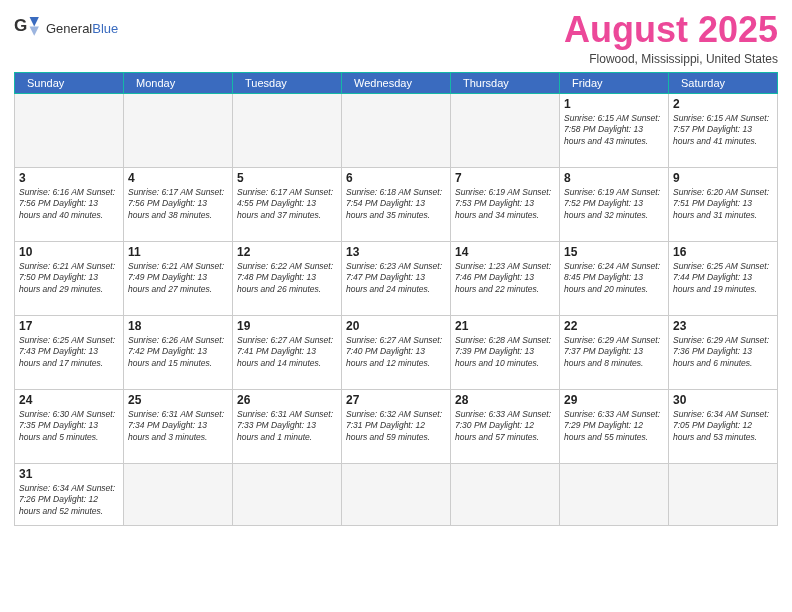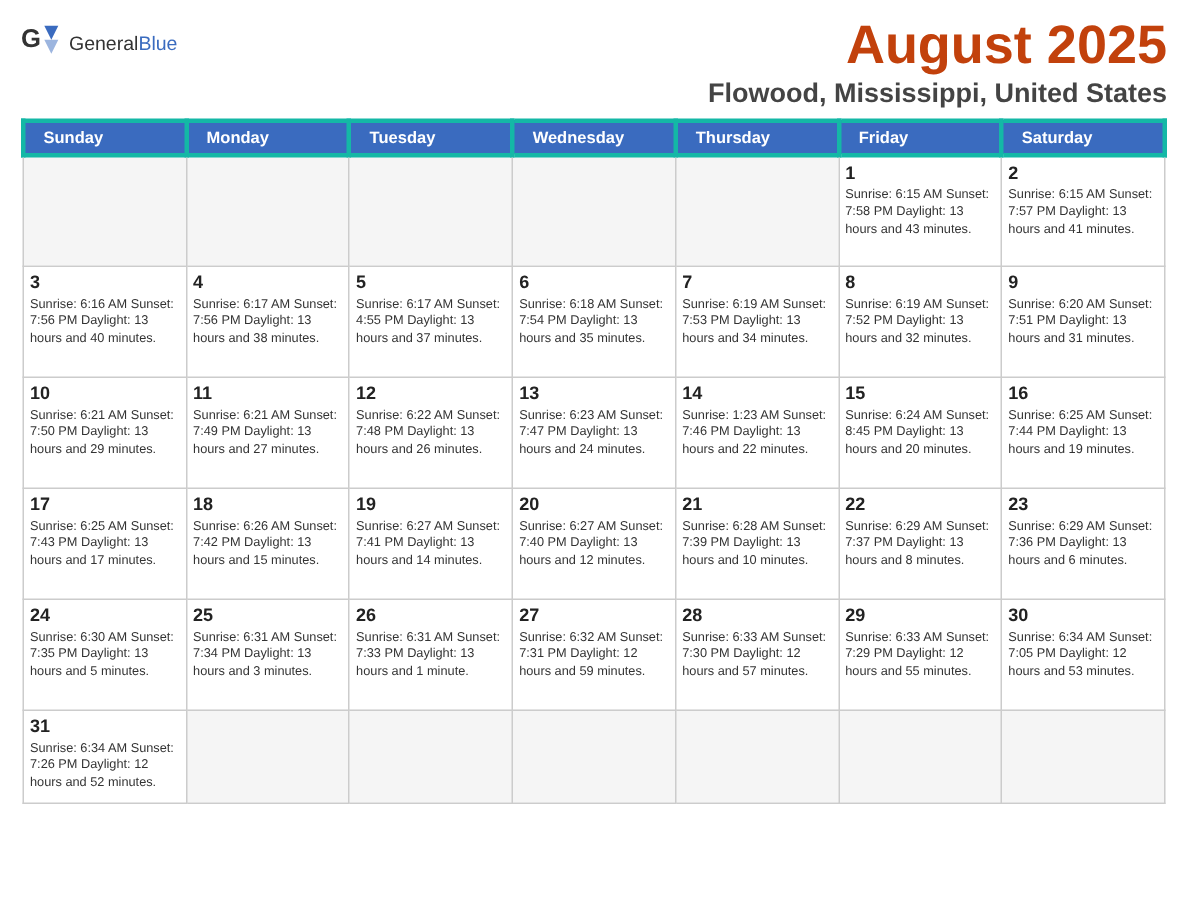--- a/index.html
+++ b/index.html
@@ -31,45 +31,44 @@
     .logo-icon {
       width: 28px;
       height: 28px;
     }
     .title-area {
       text-align: right;
     }
     .main-title {
       font-size: 36px;
       font-weight: bold;
-      color: #c2410c;
+      color: #ec4899;
       line-height: 1.1;
     }
     .subtitle {
-      font-size: 18px;
+      font-size: 12px;
       color: #444;
       margin-top: 2px;
-      font-weight: bold;
     }
 
     
     .calendar {
       width: 100%;
       border-collapse: collapse;
       border: 1px solid #bbb;
       font-size: 9.5px;
     }
     .calendar thead th {
       background: #3a6bbf;
       color: #fff;
       text-align: left;
       padding: 4px 12px;
       font-size: 11px;
-      font-weight: bold;
-      border: 3px solid #14b8a6;
+      font-weight: normal;
+      border: 1px solid #14b8a6;
     }
     .calendar tbody td {
       vertical-align: top;
       border: 1px solid #ccc;
       padding: 3px 4px;
       width: calc(100% / 7);
       height: 74px;
       background: #fff;
     }
     .calendar tbody td.empty {
@@ -78,20 +77,21 @@
     .day-num {
       font-size: 12px;
       font-weight: bold;
       color: #222;
       margin-bottom: 2px;
     }
     .day-info {
       font-size: 8.5px;
       color: #333;
       line-height: 1.4;
+      font-style: italic;
     }
   </style>
 </head>
 <body>
 
 <div class="page">
   <div class="header-area">
 
     <div class="logo">
       <svg class="logo-icon" viewBox="0 0 36 36" xmlns="http://www.w3.org/2000/svg">

